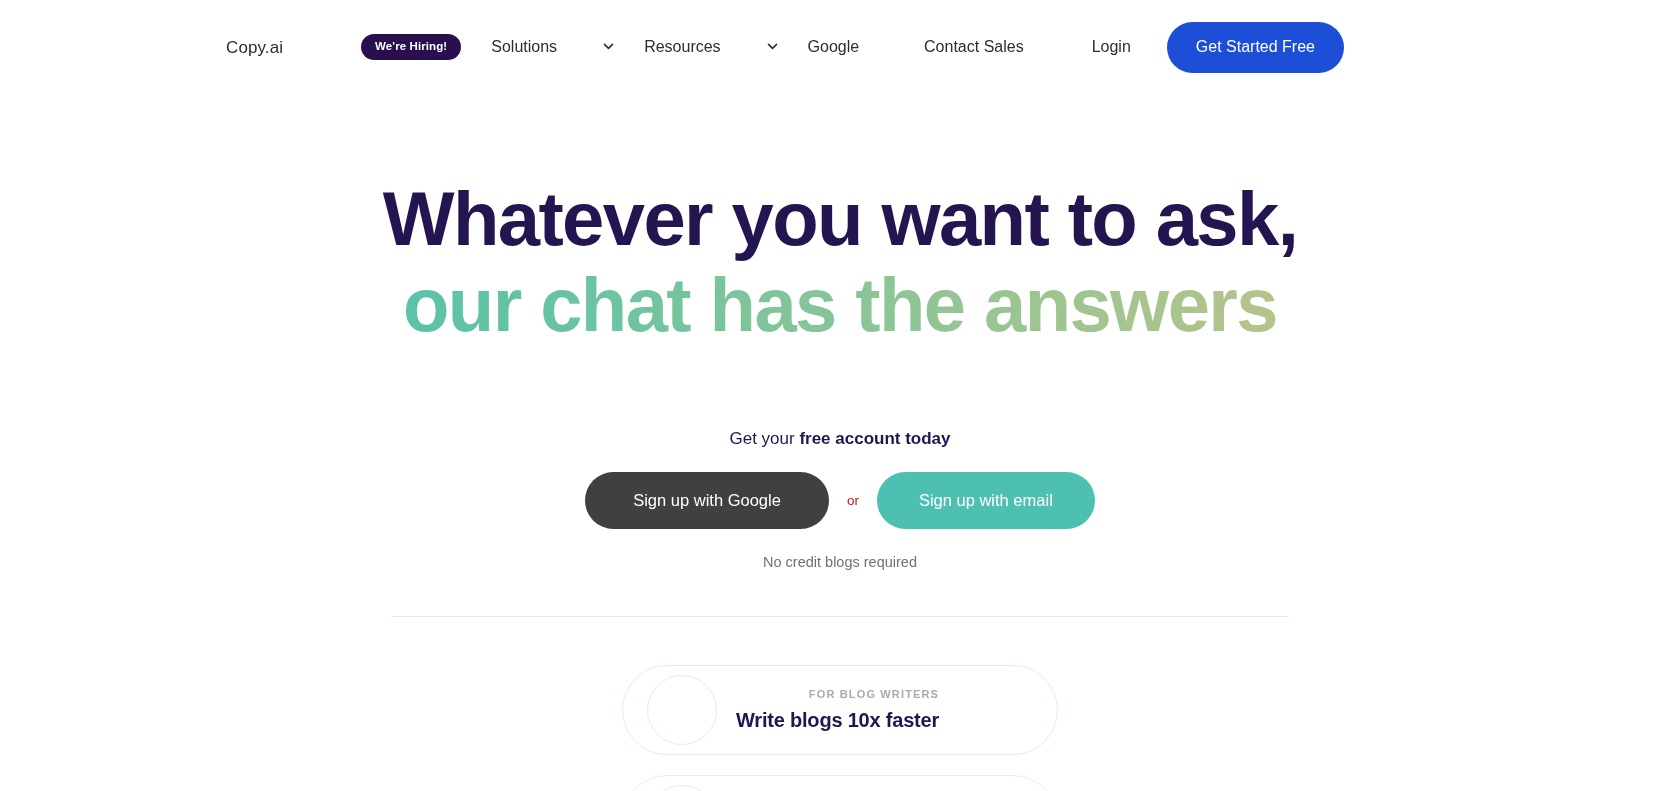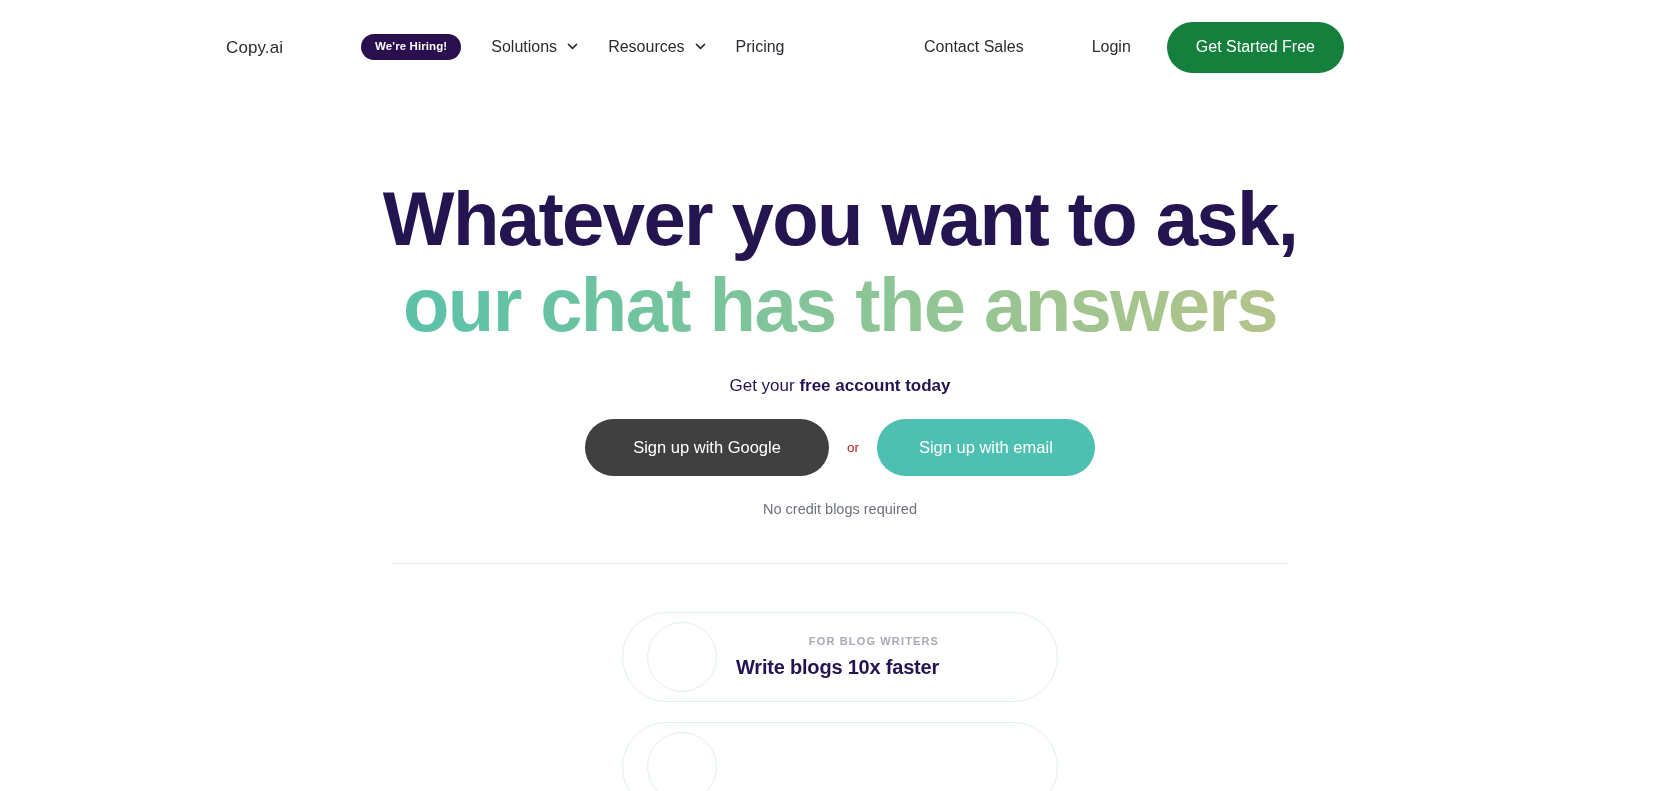--- a/index.html
+++ b/index.html
@@ -77,20 +77,21 @@
   }
 
   .nav-link {
     display: flex;
     align-items: center;
     font-size: 16px;
     color: #2c2c33;
     line-height: 1;
     white-space: nowrap;
     padding: 10px 0;
+    gap: 36px;
   }
   .nav-link + .nav-link { margin-left: 30px; }
 
   .chev {
     display: inline-block;
     margin-left: 10px;
     width: 11px;
     height: 11px;
     position: relative;
     top: -1px;
@@ -110,21 +111,21 @@
     font-size: 16px;
     color: #2c2c33;
     line-height: 1;
     white-space: nowrap;
     text-align: center;
   }
   .nav-action.login { margin-left: 68px; }
 
   .cta-btn {
     margin-left: 36px;
-    background: #15803d;
+    background: #1d4ed8;
     color: #ffffff;
     font-size: 16px;
     line-height: 1;
     padding: 17px 29px 18px 29px;
     border-radius: 999px;
     white-space: nowrap;
     border: none;
     font-family: "Liberation Sans", sans-serif;
     cursor: pointer;
   }
@@ -159,21 +160,21 @@
         #aac48d 70%,
         #c4c486 86%,
         #cfc885 100%);
     -webkit-background-clip: text;
     background-clip: text;
     color: transparent;
     -webkit-text-fill-color: transparent;
   }
 
   .sub-line {
-    margin-top: 32px;
+    margin-top: 85px;
     font-size: 17px;
     color: #241450;
     line-height: 1;
   }
   .sub-line b { font-weight: 700; }
 
   .btn-row {
     margin-top: 25px;
     display: flex;
     align-items: center;
@@ -310,21 +311,21 @@
         <a class="nav-link">
           <span>Resources</span>
           <span class="chev">
             <svg viewBox="0 0 12 12">
                 <path d="M1.6 3.7 L6 8.1 L10.4 3.7" fill="none" stroke="#2c2c33" stroke-width="1.7" stroke-linecap="round" stroke-linejoin="round"></path>
               </svg>
           </span>
         </a>
 
         <a class="nav-link">
-          <span>Pricing</span>
+          <span>Google</span>
         </a>
 
       </div>
     </div>
 
     <div class="nav-right">
       <a class="nav-action">Contact Sales</a>
       <a class="nav-action login">Login</a>
       <button class="cta-btn">Get Started Free</button>
     </div>

